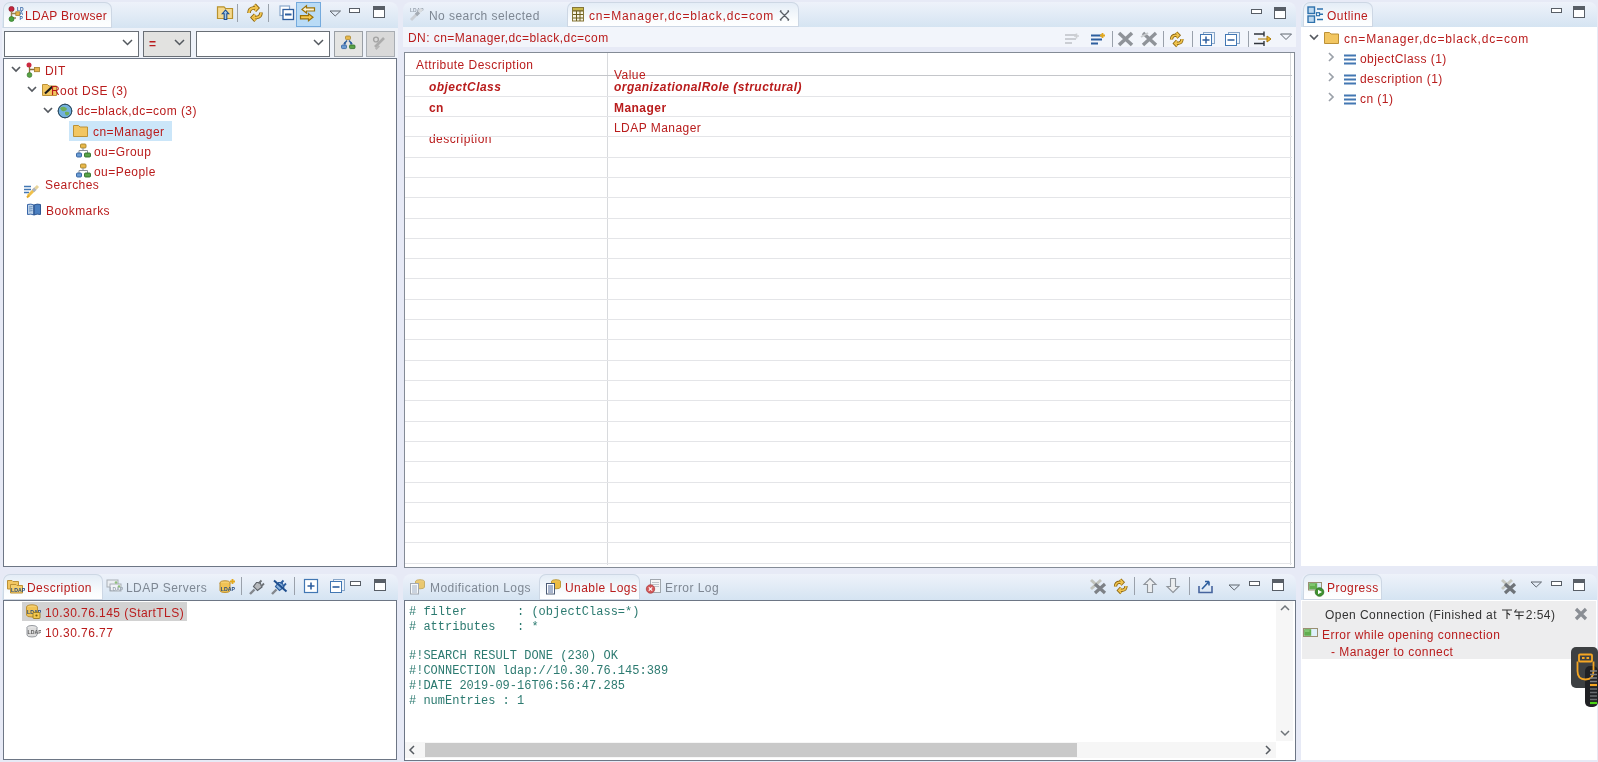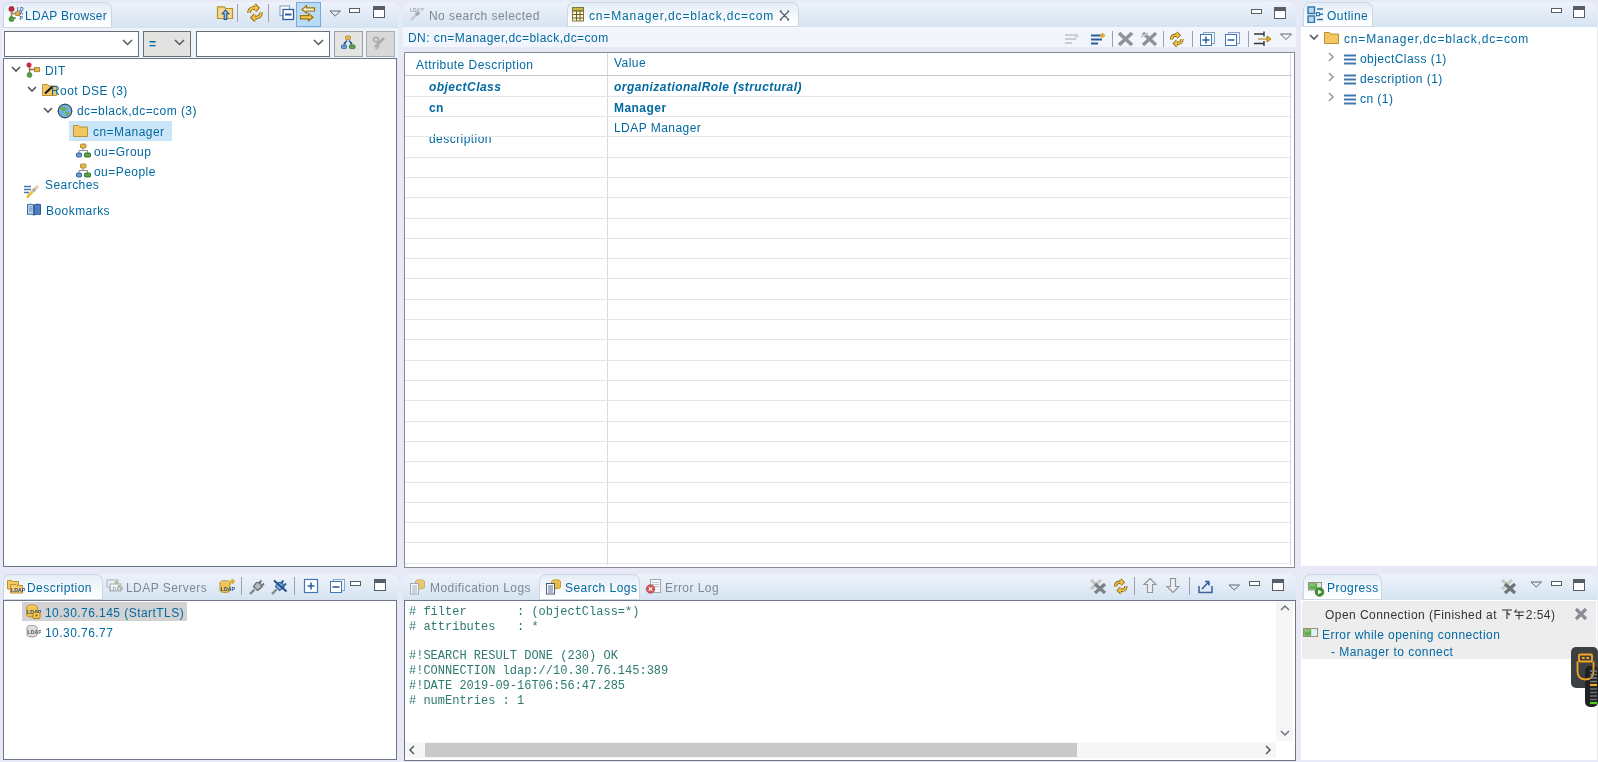--- a/index.html
+++ b/index.html
@@ -1,17 +1,17 @@
 <!DOCTYPE html>
 <html><head>
 <meta charset="utf-8">
 <style>
   html,body{margin:0;padding:0;width:1598px;height:762px;overflow:hidden;background:#e7eaf6;}
   .ab{position:absolute;}
-  .txt{position:absolute;font:12px/14px "Liberation Sans",sans-serif;color:#0369a1;white-space:pre;letter-spacing:0.45px;}
+  .txt{position:absolute;font:12px/14px "Liberation Sans",sans-serif;color:#b91c1c;white-space:pre;letter-spacing:0.45px;}
   .gtxt{color:#7e8793;}
   .vhead{position:absolute;background:linear-gradient(180deg,#eef2fa 0%,#d5e4f2 100%);border-radius:8px 8px 0 0;}
   .vtab{position:absolute;background:linear-gradient(180deg,#e3ecf6 0%,#fbfdfe 75%,#ffffff 100%);border-radius:7px 7px 0 0;box-shadow:0 0 0 1px #cdd7e4 inset;}
   .wbox{position:absolute;background:#fff;border:1px solid #828a96;}
   .sep{position:absolute;width:1px;background:#9aa1ab;}
   .mini{position:absolute;width:9px;height:3px;border:1.5px solid #585e66;background:#fff;}
   .maxi{position:absolute;width:10px;height:10px;border:1.5px solid #585e66;background:#fff;}
   .maxi:before{content:"";position:absolute;left:0;top:0;width:10px;height:2.5px;background:#585e66;}
 </style>
 </head>
@@ -219,21 +219,21 @@
 </svg>
 <svg class="ab" style="left:1279px;top:33px" width="14" height="8">
     <path d="M1.5 1 L12.5 1 L7 6.5 Z" fill="none" stroke="#5f666f" stroke-width="1"></path>
   </svg>
 
 <div class="wbox" style="left:404px;top:52px;width:889px;height:514px;border-color:#848b96;"></div>
 <div class="ab" style="left:607px;top:53px;width:1px;height:512px;background:#d8dadd;"></div>
 <div class="ab" style="left:1290px;top:53px;width:1px;height:512px;background:#d8dadd;"></div>
 <div class="ab" style="left:405px;top:75px;width:887px;height:1px;background:#c4c6ca;"></div>
 <div class="txt" style="left:416px;top:58px;">Attribute Description</div>
-<div class="txt" style="left:614px;top:56px;">Value</div>
+<div class="txt" style="left:614px;top:68px;">Value</div>
 <div class="txt" style="left:429px;top:80px;font-weight:bold;font-style:italic;">objectClass</div>
 <div class="txt" style="left:614px;top:80px;font-weight:bold;font-style:italic;">organizationalRole (structural)</div>
 <div class="txt" style="left:429px;top:101px;font-weight:bold;">cn</div>
 <div class="txt" style="left:614px;top:101px;font-weight:bold;">Manager</div>
 <div class="txt" style="left:429px;top:132px;">description</div>
 <div class="txt" style="left:614px;top:121px;">LDAP Manager</div>
 <div class="ab" style="left:405px;top:96px;width:887px;height:1px;background:#e4e5e8;"></div>
 <div class="ab" style="left:405px;top:116px;width:887px;height:1px;background:#e4e5e8;"></div>
 <div class="ab" style="left:405px;top:136px;width:887px;height:1px;background:#e4e5e8;"></div>
 <div class="ab" style="left:405px;top:157px;width:887px;height:1px;background:#e4e5e8;"></div>
@@ -370,21 +370,21 @@
   <path d="M3 8 L8 8 M3 10 L8 10 M3 12 L8 12 M3 14 L8 14" stroke="#7d8fa8" stroke-width="0.9"></path>
 </svg>
 <div class="txt gtxt" style="left:430px;top:581px;">Modification Logs</div>
 <div class="vtab" style="left:539px;top:574px;width:101px;height:26px;"></div>
 <svg class="ab" style="left:545px;top:578px" width="18" height="17">
   <ellipse cx="11" cy="3.5" rx="4.5" ry="1.8" fill="#f0c355" stroke="#b89432" stroke-width="0.9"></ellipse>
   <path d="M6.5 3.5 L6.5 9 Q6.5 10.8 11 10.8 Q15.5 10.8 15.5 9 L15.5 3.5" fill="#ecbc42" stroke="#b89432" stroke-width="0.9"></path>
   <rect x="1.5" y="5.5" width="8" height="10.5" fill="#fff" stroke="#4a5a74" stroke-width="1"></rect>
   <path d="M3 8 L8 8 M3 10 L8 10 M3 12 L8 12 M3 14 L8 14" stroke="#3c5a8e" stroke-width="0.9"></path>
 </svg>
-<div class="txt" style="left:565px;top:581px;">Search Logs</div>
+<div class="txt" style="left:565px;top:581px;">Unable Logs</div>
 <svg class="ab" style="left:645px;top:578px" width="18" height="17" opacity="0.9">
   <rect x="5.5" y="1.5" width="10" height="13" fill="#f7f7f7" stroke="#9aa0a6" stroke-width="1"></rect>
   <path d="M7 4.5 L14 4.5 M7 6.5 L14 6.5 M7 8.5 L14 8.5" stroke="#b4bac0" stroke-width="0.9"></path>
   <circle cx="5.5" cy="11" r="4.2" fill="#d44a4a" stroke="#a43030" stroke-width="0.8"></circle>
   <path d="M3.8 9.3 L7.2 12.7 M7.2 9.3 L3.8 12.7" stroke="#fff" stroke-width="1.2"></path>
 </svg>
 <div class="txt gtxt" style="left:665px;top:581px;">Error Log</div>
 
 <svg class="ab" style="left:1089px;top:578px" width="18" height="17">
   <path d="M2 2 L12 11 M12 2 L2 11" stroke="#c2c4bd" stroke-width="3"></path>

